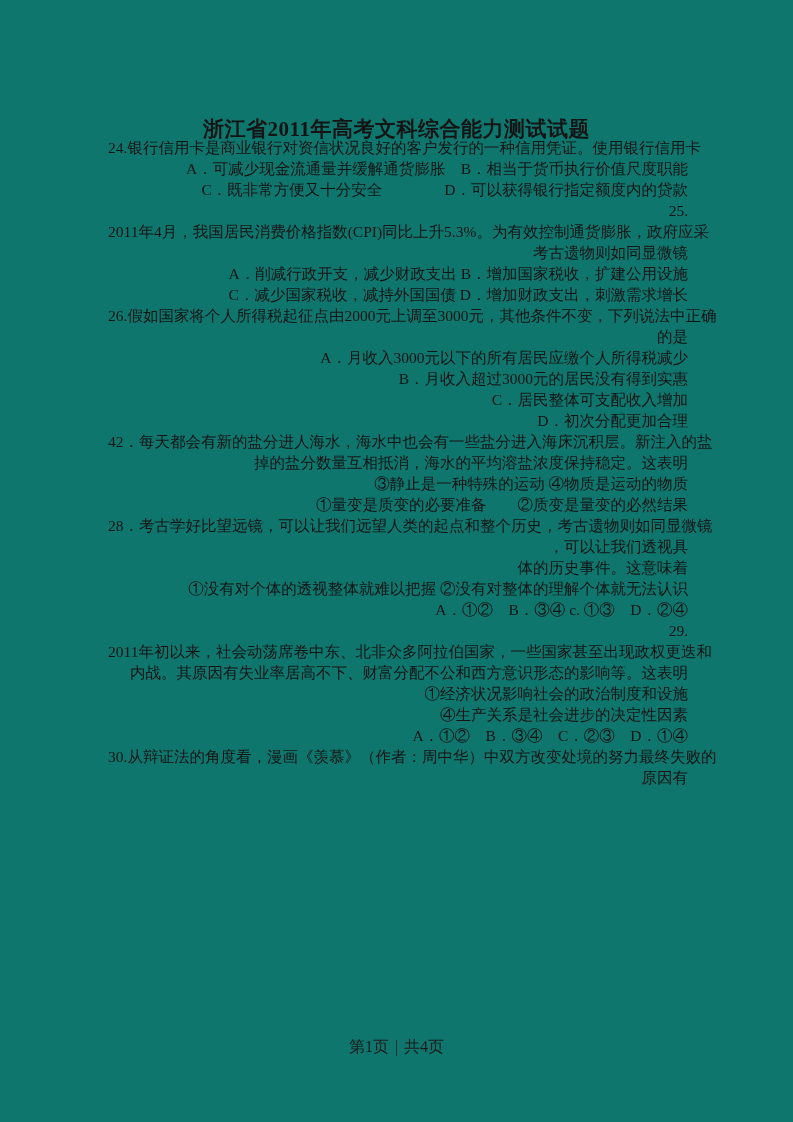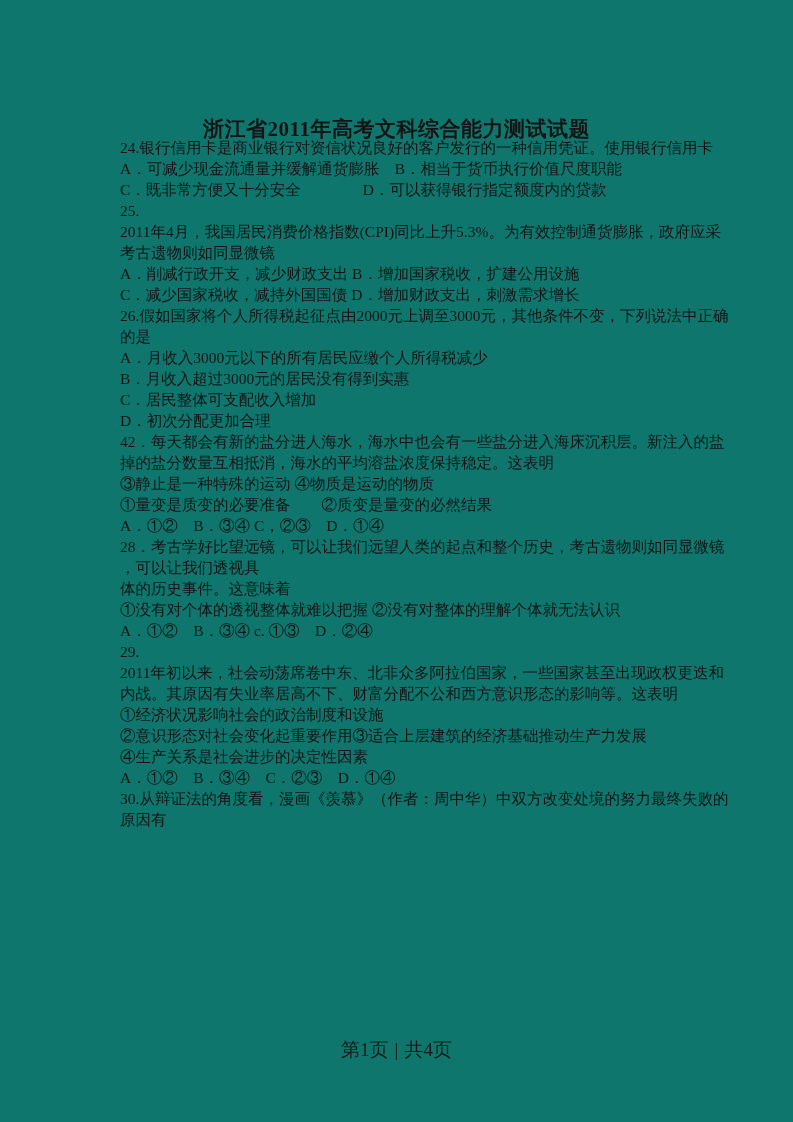--- a/index.html
+++ b/index.html
@@ -23,37 +23,38 @@
     width: 100%;
     text-align: center;
     font-size: 21px;
     font-weight: bold;
     letter-spacing: 0.5px;
     white-space: nowrap;
   }
   .doc-body {
     position: absolute;
     top: 137px;
-    left: 120px;
+    left: 108px;
     width: 580px;
+    text-align: right;
   }
   .doc-body p.line {
     margin: 0;
     padding: 0;
     font-size: 15.5px;
     line-height: 21px;
     white-space: nowrap;
   }
   .footer {
     position: absolute;
     top: 1037px;
     left: 0;
     width: 100%;
     text-align: center;
-    font-size: 19px;
+    font-size: 16px;
     color: #1a1a1a;
     white-space: nowrap;
   }
   .footer span { padding: 0 3px; }
 </style>
 </head>
 <body>
 
 <div class="page">
 
@@ -82,37 +83,35 @@
       <p class="line">B．月收入超过3000元的居民没有得到实惠</p>
       <p class="line">C．居民整体可支配收入增加</p>
       <p class="line">D．初次分配更加合理</p>
     </div>
 
     <div>
       <p class="line">42．每天都会有新的盐分进人海水，海水中也会有一些盐分进入海床沉积层。新注入的盐</p>
       <p class="line">掉的盐分数量互相抵消，海水的平均溶盐浓度保持稳定。这表明</p>
       <p class="line">③静止是一种特殊的运动 ④物质是运动的物质</p>
       <p class="line">①量变是质变的必要准备　　②质变是量变的必然结果</p>
-      <p class="line">A．①②　B．③④ C，②③　D．①④</p>
     </div>
 
     <div>
       <p class="line">28．考古学好比望远镜，可以让我们远望人类的起点和整个历史，考古遗物则如同显微镜</p>
       <p class="line">，可以让我们透视具</p>
       <p class="line">体的历史事件。这意味着</p>
       <p class="line">①没有对个体的透视整体就难以把握 ②没有对整体的理解个体就无法认识</p>
       <p class="line">A．①②　B．③④ c. ①③　D．②④</p>
     </div>
 
     <div>
       <p class="line">29.</p>
       <p class="line">2011年初以来，社会动荡席卷中东、北非众多阿拉伯国家，一些国家甚至出现政权更迭和</p>
       <p class="line">内战。其原因有失业率居高不下、财富分配不公和西方意识形态的影响等。这表明</p>
       <p class="line">①经济状况影响社会的政治制度和设施</p>
-      <p class="line">②意识形态对社会变化起重要作用③适合上层建筑的经济基础推动生产力发展</p>
       <p class="line">④生产关系是社会进步的决定性因素</p>
       <p class="line">A．①②　B．③④　C．②③　D．①④</p>
     </div>
 
     <div>
       <p class="line">30.从辩证法的角度看，漫画《羡慕》（作者：周中华）中双方改变处境的努力最终失败的</p>
       <p class="line">原因有</p>
     </div>
 
   </div>

